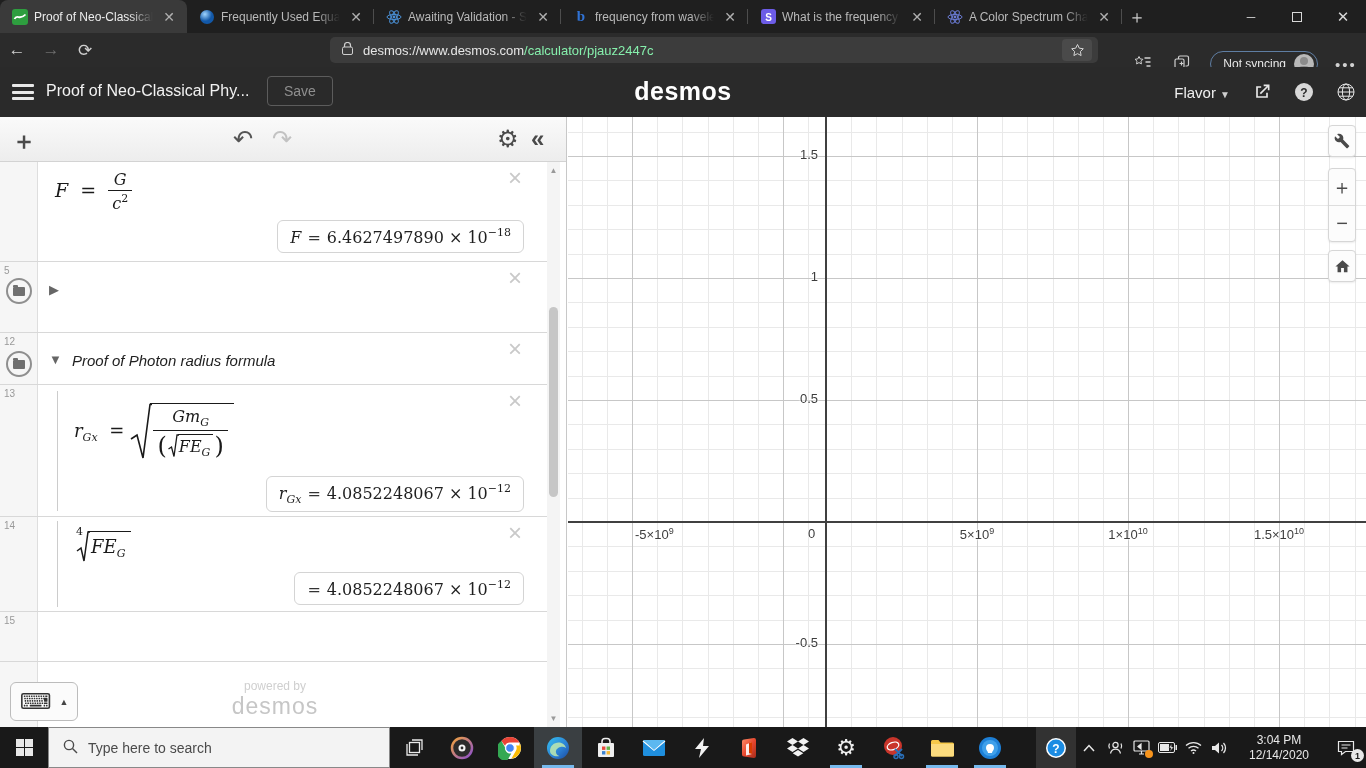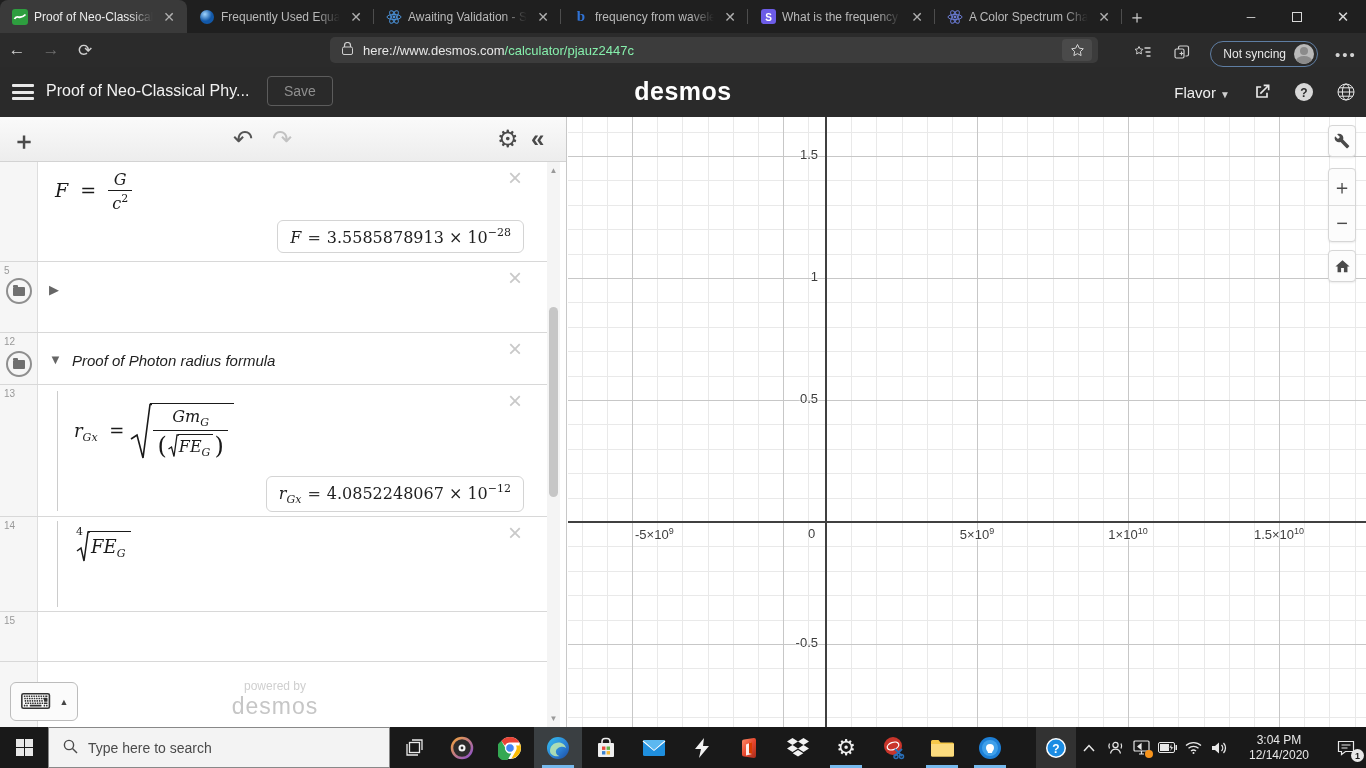--- a/index.html
+++ b/index.html
@@ -20,21 +20,21 @@
   .maxglyph { width:10px; height:10px; border:1px solid #d8d8d8; }
 
   
   .navbar { position:absolute; left:0; top:33px; width:1366px; height:34px; background:#2b2b2b; display:flex; align-items:center; }
   .navicon { width:34px; text-align:center; color:#cfcfcf; font-size:17px; }
   .navicon.disabled { color:#6d6d6d; }
   .addressfield { position:absolute; left:330px; top:4px; width:768px; height:26px; background:#3c3c3c; border-radius:5px; display:flex; align-items:center; color:#e6e6e6; font-size:13px; }
   .lockicon { margin:0 10px 0 12px; color:#d0d0d0; }
   .url-path { color:#86efac; }
   .addr-end { position:absolute; right:6px; top:2px; width:30px; height:22px; background:#4a4a4a; border-radius:4px; display:flex; align-items:center; justify-content:center; color:#d5d5d5; font-size:14px; }
-  .navright { position:absolute; right:0; top:4px; height:34px; display:flex; align-items:center;justify-content:flex-end; }
+  .navright { position:absolute; right:0; top:14px; height:34px; display:flex; align-items:center;justify-content:flex-end; }
   .nav-smallicon { width:40px; text-align:center; color:#d0d0d0; font-size:15px; position:relative; }
   .profilepill { height:26px; border:1px solid #5f7ea3; border-radius:13px; display:flex; align-items:center; padding:0 3px 0 12px; color:#e8e8e8; font-size:12px; margin:0 8px; }
   .avatar { width:20px; height:20px; border-radius:50%; background:#b9b9b9; margin-left:8px; position:relative; overflow:hidden; }
   .avatar::before { content:""; position:absolute; left:6px; top:3px; width:8px; height:8px; border-radius:50%; background:#8b8b8b; }
   .avatar::after { content:""; position:absolute; left:2px; top:12px; width:16px; height:10px; border-radius:50% 50% 0 0; background:#8b8b8b; }
 
   
   .dheader { position:absolute; left:0; top:67px; width:1366px; height:50px; background:#2a2a2a; color:#f0f0f0; }
   .hamburger { position:absolute; left:12px; top:17px; width:22px; height:16px; display:flex; flex-direction:column; justify-content:space-between; }
   .hamburger span { height:3px; background:#e8e8e8; border-radius:1px; }
@@ -203,21 +203,21 @@
     <div class="navicon">←</div>
     <div class="navicon disabled">→</div>
     <div class="navicon">⟳</div>
     <div class="addressfield">
       <span class="lockicon">
         <svg width="11" height="13" viewBox="0 0 11 13">
             <rect x="0.5" y="5" width="10" height="7.5" rx="1.5" fill="none" stroke="#d0d0d0"></rect>
             <path d="M2.5 5V3.5a3 3 0 0 1 6 0V5" fill="none" stroke="#d0d0d0" stroke-width="1.2"></path>
           </svg>
       </span>
-      <span>here://www.desmos.com</span>
+      <span>desmos://www.desmos.com</span>
         <span class="url-path">/calculator/pjauz2447c</span>
       <span class="addr-end">
         <svg width="15" height="15" viewBox="0 0 15 15">
             <path d="M7.5 1.5l1.8 3.7 4 .55-2.9 2.8.7 4-3.6-1.9-3.6 1.9.7-4L1.7 5.75l4-.55z" fill="none" stroke="#d5d5d5"></path>
           </svg>
       </span>
     </div>
     <div class="navright">
       <div class="nav-smallicon">
         <svg width="17" height="15" viewBox="0 0 17 15">
@@ -286,21 +286,21 @@
       <div class="xclose">×</div>
       <div class="math" style="position:absolute;left:55px;top:8px;font-size:19px;">
         <span class="mvar">F</span>
         <span style="padding:0 6px;">=</span>
         <span class="frac" style="font-size:16px;">
           <span class="fnum mvar">G</span>
           <span class="fden"><span class="mvar">c</span><span class="msup" style="font-style:normal;">2</span></span>
         </span>
       </div>
       <div class="resultpill" style="right:24px;top:58px;">
-        <span class="mvar">F</span><span class="reseq">=</span><span>3.5585878913 × 10</span><span class="msup">−28</span>
+        <span class="mvar">F</span><span class="reseq">=</span><span>6.4627497890 × 10</span><span class="msup">−18</span>
       </div>
     </div>
 
     <div class="exprrow" style="top:145px;height:71px;">
       <div class="rownum">5</div>
       <div class="xclose">×</div>
       <div class="folderbtn" style="top:16px;">
           <span class="folderglyph"></span>
         </div>
       <div class="foldarrow" style="top:20px;">▶</div>
@@ -357,20 +357,23 @@
       <div class="indentline" style="top:4px;height:86px;"></div>
       <div class="math" style="position:absolute;left:76px;top:14px;font-size:18px;">
         <span class="sqrtwrap" style="position:relative;">
           <span class="msup" style="position:absolute;left:0;top:-6px;font-style:normal;">4</span>
           <svg width="14" height="32" viewBox="0 0 14 32">
               <polyline points="1,20 5,17 8,30 12,1 14,1" fill="none" stroke="#1a1a1a" stroke-width="1.5"></polyline>
             </svg>
           <span class="radicand" style="margin-left:-2px;padding-top:4px;"><span class="mvar">FE</span><span class="msub">G</span></span>
         </span>
       </div>
+      <div class="resultpill" style="right:24px;top:55px;">
+        <span class="reseq" style="padding-left:0;">=</span><span>4.0852248067 × 10</span><span class="msup">−12</span>
+      </div>
     </div>
 
     <div class="exprrow" style="top:495px;height:50px;">
       <div class="rownum">15</div>
     </div>
 
     <div class="kbbtn">
       <span class="kbglyph">⌨</span>
       <span class="kbarrow">▲</span>
     </div>

